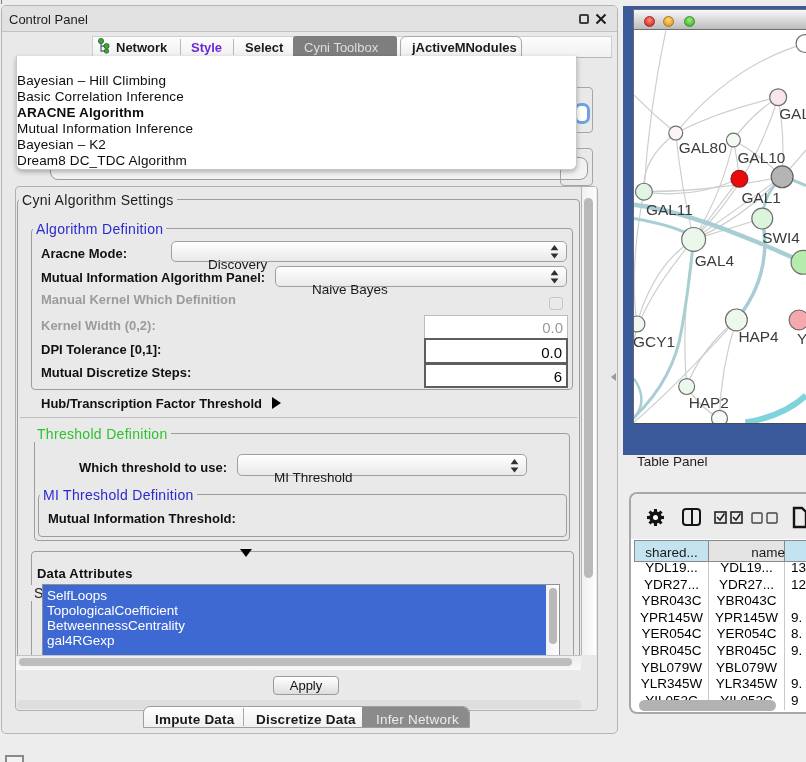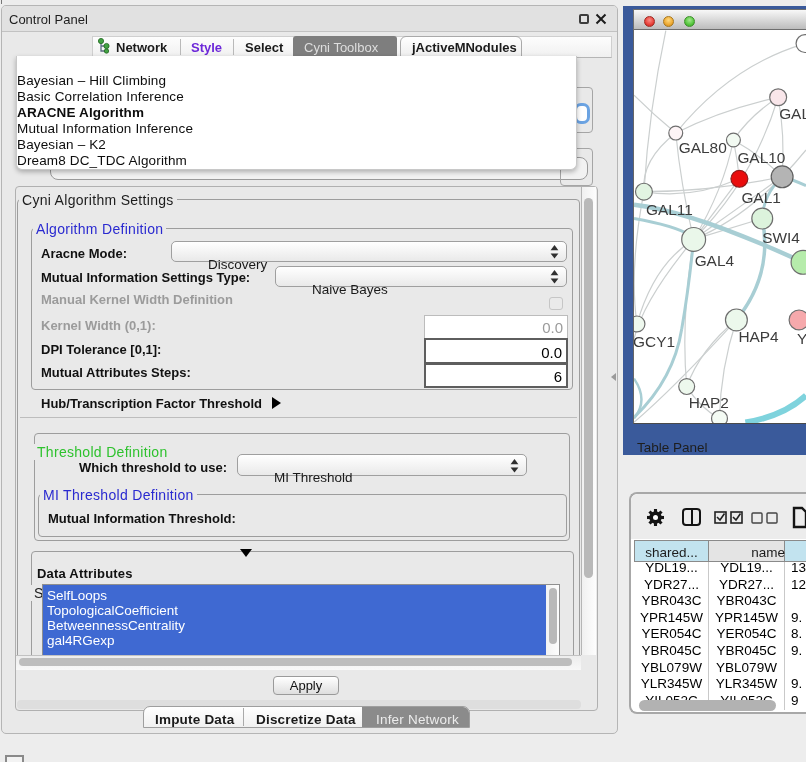--- a/index.html
+++ b/index.html
@@ -69,47 +69,47 @@
 
   <div class="lbl" style="left:41px;top:246px;">Aracne Mode:</div>
   <div class="combo" style="left:171px;top:241px;width:396px;height:21px;">
           <span class="ct">Discovery</span>
           <svg class="carr" width="9" height="14" viewBox="0 0 9 14">
             <path d="M4.5 0 L8.4 5.2 L0.6 5.2 Z" fill="#2f2f2f"></path>
             <path d="M4.5 13.6 L0.6 8.4 L8.4 8.4 Z" fill="#2f2f2f"></path>
           </svg>
         </div>
 
-  <div class="lbl" style="left:41px;top:270px;">Mutual Information Settings Type:</div>
+  <div class="lbl" style="left:41px;top:270px;">Mutual Information Algorithm Panel:</div>
   <div class="combo" style="left:275px;top:266px;width:292px;height:21px;">
           <span class="ct">Naive Bayes</span>
           <svg class="carr" width="9" height="14" viewBox="0 0 9 14">
             <path d="M4.5 0 L8.4 5.2 L0.6 5.2 Z" fill="#2f2f2f"></path>
             <path d="M4.5 13.6 L0.6 8.4 L8.4 8.4 Z" fill="#2f2f2f"></path>
           </svg>
         </div>
 
-  <div class="glbl" style="left:41px;top:292px;">Manual Kernel Width Definition</div>
+  <div class="glbl" style="left:41px;top:292px;">Manual Kernel Which Definition</div>
   <div class="abs" style="left:549px;top:297px;width:14px;height:13px;background:#eaeaea;border:1px solid #c6c6c6;border-radius:3px;"></div>
 
-  <div class="glbl" style="left:41px;top:318px;">Kernel Width (0,1):</div>
+  <div class="glbl" style="left:41px;top:318px;">Kernel Width (0,2):</div>
   <div class="field" style="left:424px;top:315px;width:144px;height:24px;border:1px solid #bcbcbc;color:#9b9b9b;padding:3px 4px 0 0;">0.0</div>
 
   <div class="lbl" style="left:41px;top:342px;">DPI Tolerance [0,1]:</div>
   <div class="field" style="left:424px;top:338px;width:144px;height:26px;border:2px solid #5e5e5e;padding:4px 4px 0 0;">0.0</div>
 
-  <div class="lbl" style="left:41px;top:365px;">Mutual Attributes Steps:</div>
+  <div class="lbl" style="left:41px;top:365px;">Mutual Discretize Steps:</div>
   <div class="field" style="left:424px;top:363px;width:144px;height:25px;border:2px solid #5e5e5e;padding:3px 4px 0 0;">6</div>
 
   <div class="lbl" style="left:41px;top:396px;">Hub/Transcription Factor Threshold</div>
   <div class="abs" style="left:272px;top:397px;width:0;height:0;border-left:9px solid #000;border-top:6px solid transparent;border-bottom:6px solid transparent;"></div>
   <div class="abs" style="left:20px;top:417px;width:557px;height:1px;background:#bdbdbd;"></div>
 
   <div class="group" style="left:34px;top:433px;width:536px;height:108px;"></div>
-  <div class="gleg" style="left:34px;top:444px;color:#2ec22e;">Threshold Definition</div>
+  <div class="gleg" style="left:34px;top:426px;color:#2ec22e;">Threshold Definition</div>
 
   <div class="lbl" style="left:79px;top:460px;">Which threshold to use:</div>
   <div class="combo" style="left:237px;top:454px;width:290px;height:22px;">
           <span class="ct">MI Threshold</span>
           <svg class="carr" style="top:4px;" width="9" height="14" viewBox="0 0 9 14">
             <path d="M4.5 0 L8.4 5.2 L0.6 5.2 Z" fill="#2f2f2f"></path>
             <path d="M4.5 13.6 L0.6 8.4 L8.4 8.4 Z" fill="#2f2f2f"></path>
           </svg>
         </div>
 
@@ -226,21 +226,21 @@
 <text x="12" y="185">GAL11</text>
 <text x="129" y="214">SWI4</text>
 <text x="61" y="237">GAL4</text>
 <text x="-1" y="318">GCY1</text>
 <text x="105" y="313">HAP4</text>
 <text x="164" y="315">YJ</text>
 <text x="55" y="380">HAP2</text>
 </g>
 </svg>
 
-<div class="abs" style="left:637px;top:440px;font-size:13.5px;color:#1e1e1e;">Table Panel</div>
+<div class="abs" style="left:637px;top:454px;font-size:13.5px;color:#1e1e1e;">Table Panel</div>
 <div class="abs" style="left:629px;top:492px;width:180px;height:222px;background:#fff;border:2px solid #a8a8a8;border-radius:8px 0 0 8px;border-right:none;"></div>
 <div class="abs" style="left:631px;top:494px;width:175px;height:45px;background:#ececec;border-radius:7px 0 0 0;"></div>
 
 <svg class="abs" style="left:646px;top:508px;" width="19" height="19" viewBox="0 0 19 19">
 <g fill="#141414">
         <circle cx="9.5" cy="9.5" r="6.2"></circle>
 <g stroke="#141414" stroke-width="3.1">
 <line x1="9.5" y1="1" x2="9.5" y2="18"></line>
           <line x1="1" y1="9.5" x2="18" y2="9.5"></line>
 <line x1="3.5" y1="3.5" x2="15.5" y2="15.5"></line>

